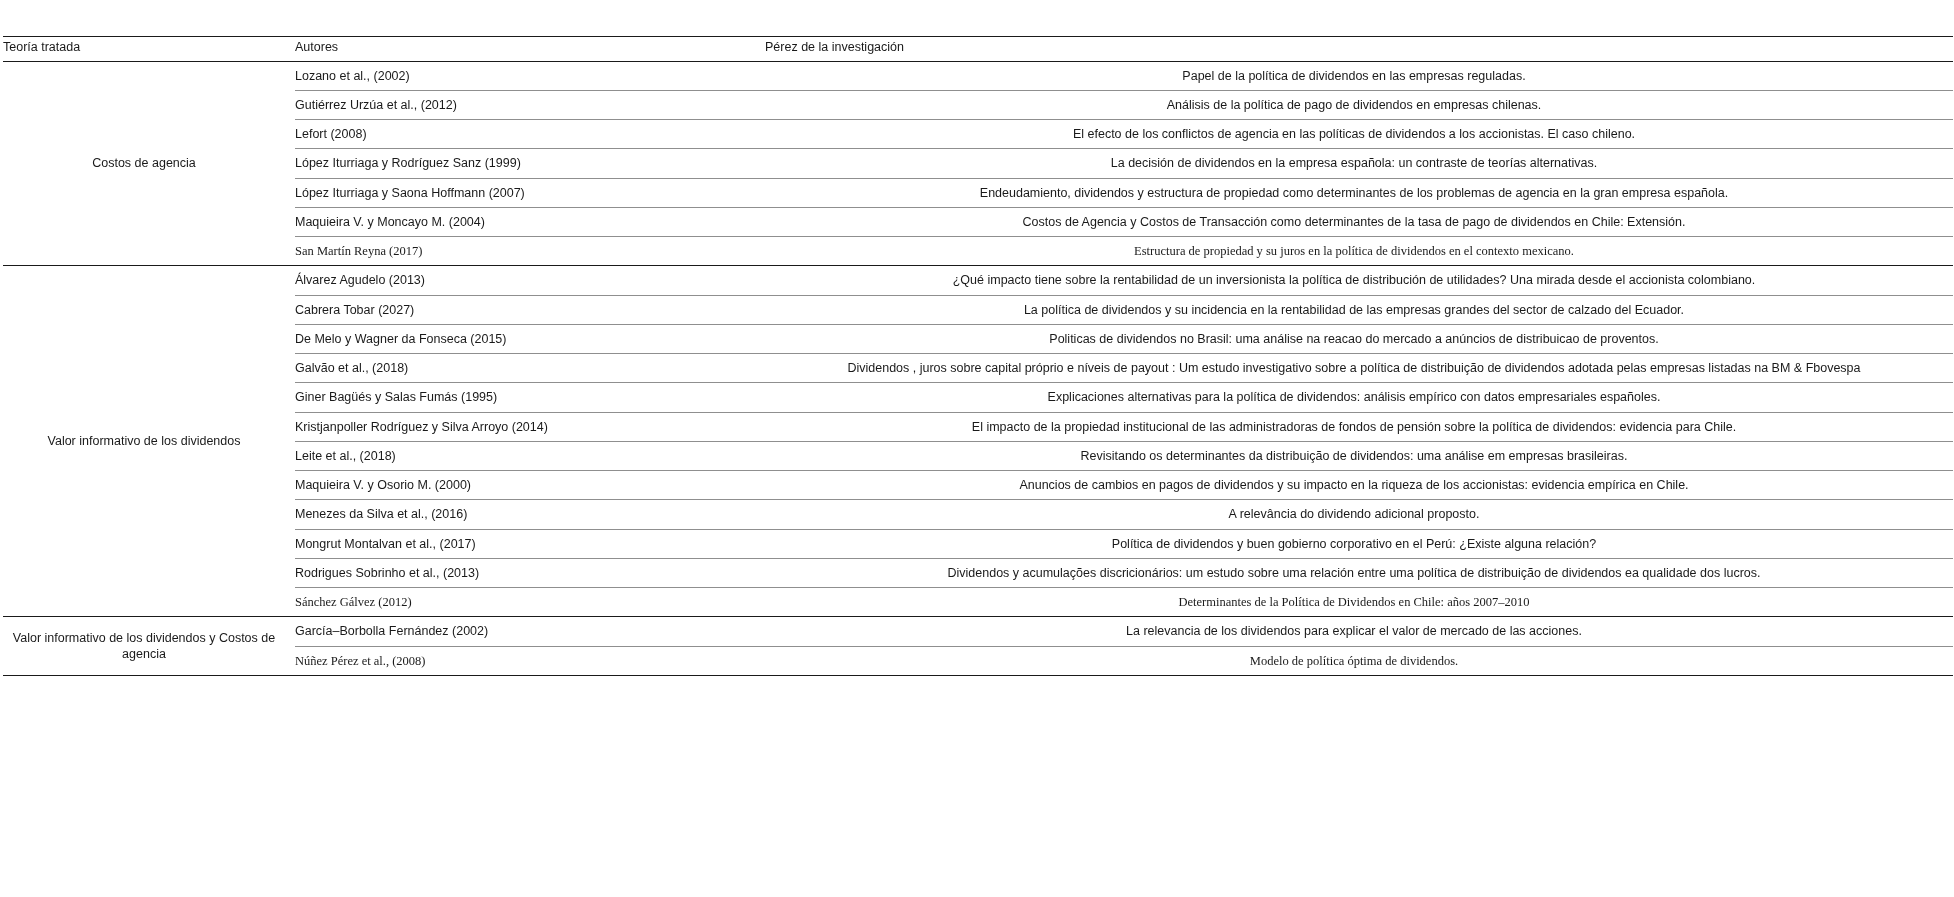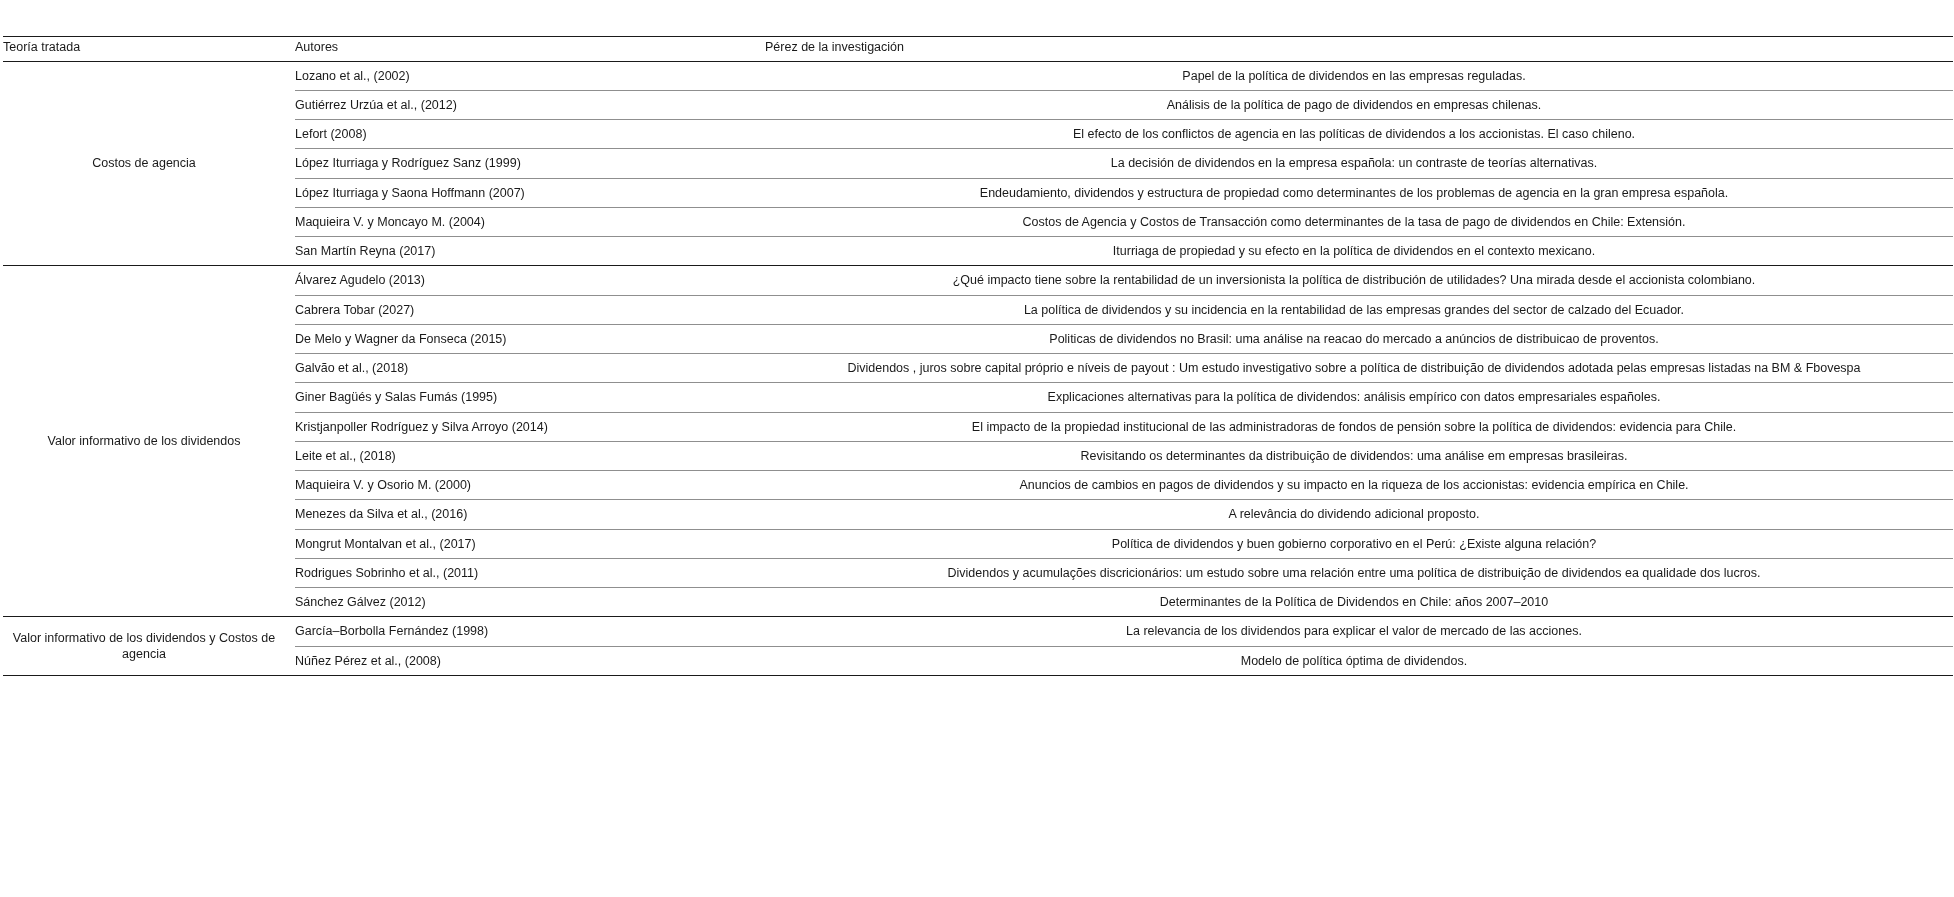--- a/index.html
+++ b/index.html
@@ -49,20 +49,21 @@
     border-bottom: 0.8px solid #8f8f8f;
   }
   table.research-table tbody td.theory-cell {
     vertical-align: middle;
     border-bottom: 1.1px solid #1a1a1a;
     padding-right: 10px;
     text-align: center;
   }
   table.research-table tbody tr.group-end td {
     border-bottom: 1.1px solid #1a1a1a;
+    font-family: Liberation Serif, serif;
   }
   table.research-table tbody tr:last-child td {
     border-bottom: 1.1px solid #1a1a1a;
   }
   .authors-cell { white-space: normal; }
   .title-cell { white-space: normal; text-align: center; }
 </style>
 </head>
 <body>
 
@@ -102,21 +103,21 @@
       <tr>
         <td class="authors-cell">López Iturriaga y Saona Hoffmann  (2007)</td>
         <td class="title-cell">Endeudamiento, dividendos y estructura de propiedad como determinantes de los problemas de agencia en la gran empresa española.</td>
       </tr>
       <tr>
         <td class="authors-cell">Maquieira V. y Moncayo M. (2004)</td>
         <td class="title-cell">Costos de Agencia y Costos de Transacción como determinantes de la tasa de pago de dividendos en Chile: Extensión.</td>
       </tr>
       <tr class="group-end">
         <td class="authors-cell">San Martín Reyna (2017)</td>
-        <td class="title-cell">Iturriaga de propiedad y su efecto en la política de dividendos en el contexto mexicano.</td>
+        <td class="title-cell">Estructura de propiedad y su juros en la política de dividendos en el contexto mexicano.</td>
       </tr>
 
       <tr>
         <td class="theory-cell" rowspan="12">Valor informativo de los dividendos</td>
         <td class="authors-cell">Álvarez Agudelo (2013)</td>
         <td class="title-cell">¿Qué impacto tiene sobre la rentabilidad de un inversionista la política de distribución de utilidades? Una mirada desde el accionista colombiano.</td>
       </tr>
       <tr>
         <td class="authors-cell">Cabrera Tobar (2027)</td>
         <td class="title-cell">La política de dividendos y su incidencia en la rentabilidad de las empresas grandes del sector de calzado del Ecuador.</td>
@@ -147,31 +148,31 @@
       </tr>
       <tr>
         <td class="authors-cell">Menezes da Silva et al., (2016)</td>
         <td class="title-cell">A relevância do dividendo adicional proposto.</td>
       </tr>
       <tr>
         <td class="authors-cell">Mongrut Montalvan et al., (2017)</td>
         <td class="title-cell">Política de dividendos y buen gobierno corporativo en el Perú: ¿Existe alguna relación?</td>
       </tr>
       <tr>
-        <td class="authors-cell">Rodrigues Sobrinho et al., (2011)</td>
+        <td class="authors-cell">Rodrigues Sobrinho et al., (2013)</td>
         <td class="title-cell">Dividendos y acumulações discricionários: um estudo sobre uma relación entre uma política de distribuição de dividendos ea qualidade dos lucros.</td>
       </tr>
       <tr class="group-end">
         <td class="authors-cell">Sánchez Gálvez (2012)</td>
         <td class="title-cell">Determinantes de la Política de Dividendos en Chile: años 2007–2010</td>
       </tr>
 
       <tr>
         <td class="theory-cell" rowspan="2">Valor informativo de los dividendos y Costos de agencia</td>
-        <td class="authors-cell">García–Borbolla Fernández (1998)</td>
+        <td class="authors-cell">García–Borbolla Fernández (2002)</td>
         <td class="title-cell">La relevancia de los dividendos para explicar el valor de mercado de las acciones.</td>
       </tr>
       <tr class="group-end">
         <td class="authors-cell">Núñez Pérez et al., (2008)</td>
         <td class="title-cell">Modelo de política óptima de dividendos.</td>
       </tr>
     </tbody>
   </table>
 </div>
 

